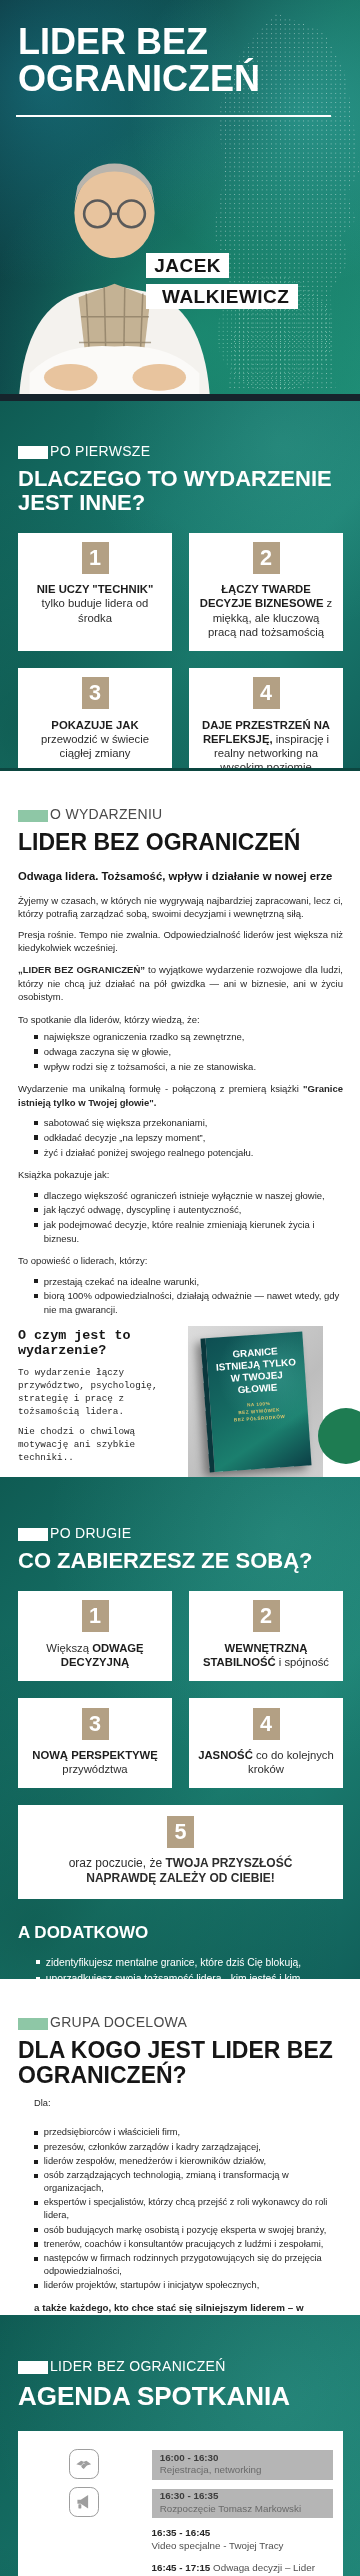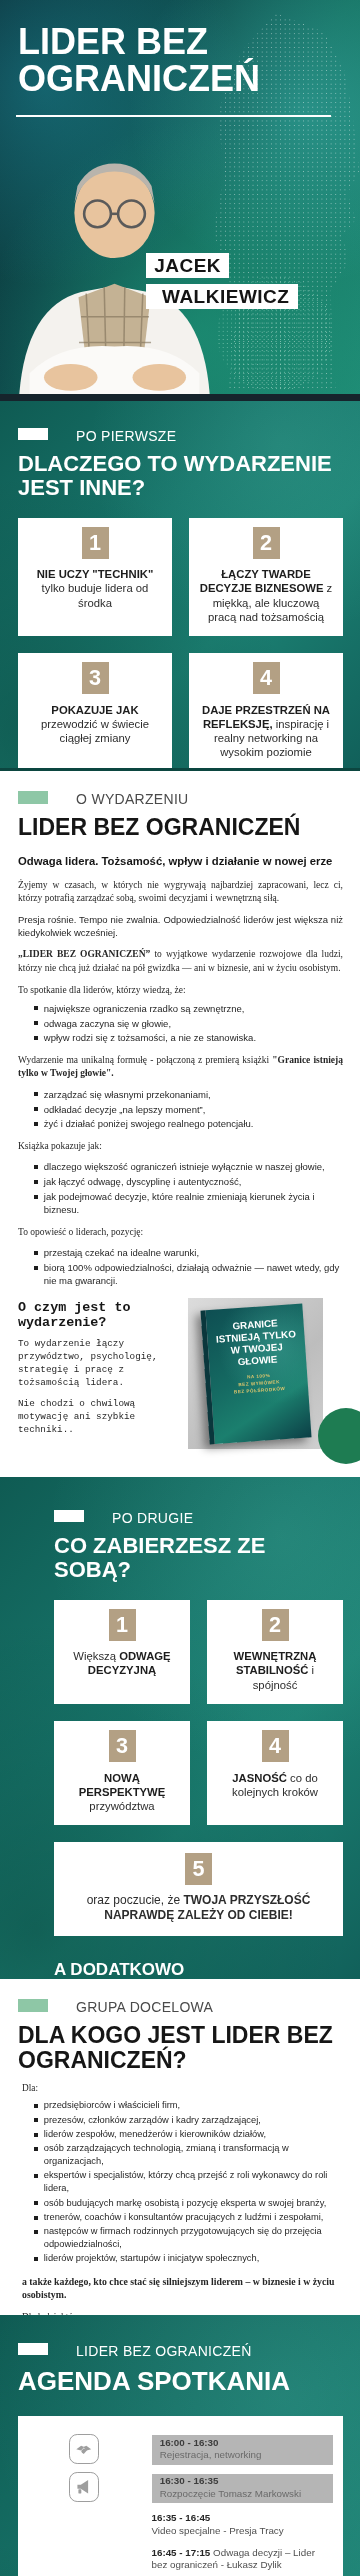--- a/index.html
+++ b/index.html
@@ -29,21 +29,21 @@
   .tag-first{left:146px;top:253px;}
   .tag-last{left:146px;top:284px;padding-left:16px;}
   .hero-photo{position:absolute;left:9.3px;bottom:0;z-index:2;}
   .navy-bar{height:6.7px;background:#16242c;}
 
   
   .teal{background:
       radial-gradient(circle at 78% 12%, rgba(120,230,210,.14), transparent 45%),
       radial-gradient(circle at 10% 90%, rgba(0,40,35,.35), transparent 55%),
       linear-gradient(135deg,#0f5b53 0%,#17756a 38%,#1c8173 62%,#11605a 100%);}
-  .kicker{display:flex;align-items:flex-start;gap:28px;margin:0 0 0 18px;}
+  .kicker{display:flex;align-items:flex-end;gap:2px;margin:15px 0 0 18px;}
   .kicker .sw{width:30px;height:12.4px;flex:none;}
   .sw-white{background:#fff;} .sw-mint{background:#8ec7a6;}
   .kicker .kl{font-size:14px;letter-spacing:0.3px;}
   .kl-white{color:#fff;} .kl-dark{color:#4a4a4a;}
   .h-big{margin:8.2px 18px 0;font-weight:bold;line-height:1.08;}
   .h-white{color:#fff;font-size:22px;}
   .h-dark{color:#161616;font-size:23px;}
   .cards{display:grid;grid-template-columns:1fr 1fr;gap:17px;margin:18.5px 18px 0;}
   .card{background:#fff;text-align:center;padding:9.3px 8.2px 12.4px;}
   .num{width:27px;height:32px;margin:0 auto 8.2px;background:#b3a084;color:#fff;font-size:21.6px;font-weight:bold;display:flex;align-items:center;justify-content:center;}
@@ -55,49 +55,49 @@
   ul.sq.white li:before{background:#fff;}
 
   
   .why{height:370px;padding-top:27px;border-bottom:3.6px solid #0c4640;}
 
   
   .about{height:706px;padding:20.6px 18px 0;background:#fff;}
   .about .kicker{margin-left:0;}
   .about p{margin:0;color:#272727;font-size:9.5px;line-height:1.4;text-align:justify;}
   .about .sub{margin:13.4px 0 0;font-size:11.3px;font-weight:bold;color:#161616;text-align:left;}
-  .gap14{margin-top:7.2px!important;} .gap18{margin-top:9.3px!important;font-family:Liberation Serif, serif;}
+  .gap14{margin-top:7.2px!important;} .gap18{margin-top:9.3px!important;}
   .about ul.sq{margin-top:4.1px;font-size:9.5px;line-height:1.4;color:#272727;}
   .two-col{position:relative;margin-top:12.4px;height:164px;}
   .tc-left{width:170px;font-family:Liberation Mono, monospace;}
   .tc-left h3{margin:0;font-size:13.4px;color:#161616;}
   .tc-left p{font-size:9.3px;text-align:left;}
   .book-wrap{position:absolute;right:19.6px;top:-2.1px;width:135px;height:151px;background:linear-gradient(135deg,#dcdcdc,#bdbdbd 60%,#cfcfcf);display:flex;align-items:center;justify-content:center;}
   .book{width:102px;height:134px;transform:rotate(-4deg);border-left:5.2px solid #0a373c;box-shadow:-5.2px 4.1px 8.2px rgba(0,0,0,.4);
     background:radial-gradient(circle at 70% 30%, rgba(120,240,220,.25), transparent 50%),linear-gradient(150deg,#0e4e52 0%,#156a62 45%,#1b7f6e 70%,#0c3f46 100%);
     color:#fff;text-align:center;padding-top:12.4px;}
   .bt div{font-weight:bold;font-size:9.8px;line-height:1.2;}
   .bs{margin-top:6.2px;}
   .bs div{color:#dcc56c;font-weight:bold;font-size:4.6px;letter-spacing:0.5px;line-height:1.6;}
   .green-dot{position:absolute;right:-13.4px;top:637px;width:56px;height:56px;border-radius:50%;background:#1e7c52;}
 
   
-  .take{height:502px;padding-top:33px;padding-left:36px;}
+  .take{height:502px;padding-top:33px;}
   .card-wide{margin:17px 18px 0;background:#fff;text-align:center;padding:10.3px 20.6px 13.4px;}
   .card-wide p{margin:0;font-size:12px;line-height:1.25;color:#2d2d2d;}
   .extra{margin:24px 18px 0;color:#fff;}
   .extra h3{margin:0;font-size:17px;font-weight:bold;}
   .extra ul.sq{margin-top:12.4px;font-size:10.3px;line-height:1.45;padding-left:17.5px;}
 
   
   .aud{height:336px;background:#fff;padding:20.6px 18px 0;}
   .aud .kicker{margin-left:0;}
   .aud .h-big{margin-left:0;margin-right:0;}
   .aud p,.aud li{font-size:9.3px;line-height:1.38;color:#272727;}
-  .aud p{margin:4px;}
+  .aud p{margin:16px;}
   .aud ul.sq{margin-top:4.1px;padding-left:15.5px;}
   .aud .bold-line{font-weight:bold;font-size:9.8px;}
 
   
   .agenda{height:668px;padding-top:28px;}
   .agenda .h-big{font-size:26px;}
   .ag-card{margin:20.6px 18px 0;background:#fff;height:558px;padding:19.6px 10.3px 0 15.5px;position:relative;}
   .ag-item{position:relative;padding-left:118px;margin-bottom:8.8px;min-height:26px;}
   .ag-icon{position:absolute;left:35px;top:-1.5px;width:30px;height:30px;border:1px solid #9e9e9e;border-radius:8.2px;display:flex;align-items:center;justify-content:center;background:#fff;}
   .ag-icon svg{width:17.5px;height:17.5px;}
@@ -190,42 +190,42 @@
       <li>
           <span>odwaga zaczyna się w głowie,</span>
         </li>
       <li>
           <span>wpływ rodzi się z tożsamości, a nie ze stanowiska.</span>
         </li>
     </ul>
     <p class="gap18"><span>Wydarzenie ma unikalną formułę - połączoną  z premierą książki </span><b>"Granice istnieją tylko w Twojej głowie".</b></p>
     <ul class="sq gap14">
       <li>
-          <span>zarządzać się własnymi przekonaniami,</span>
+          <span>sabotować się większa przekonaniami,</span>
         </li>
       <li>
           <span>odkładać decyzje „na lepszy moment”,</span>
         </li>
       <li>
           <span>żyć i działać poniżej swojego realnego potencjału.</span>
         </li>
     </ul>
     <p class="gap18">Książka pokazuje jak:</p>
     <ul class="sq gap14">
       <li>
           <span>dlaczego większość ograniczeń istnieje wyłącznie w naszej głowie,</span>
         </li>
       <li>
           <span>jak łączyć odwagę, dyscyplinę i autentyczność,</span>
         </li>
       <li>
           <span>jak podejmować decyzje, które realnie zmieniają kierunek życia i biznesu.</span>
         </li>
     </ul>
-    <p class="gap18">To opowieść o liderach, pozycję:</p>
+    <p class="gap18">To opowieść o liderach, którzy:</p>
     <ul class="sq gap14">
       <li>
           <span>przestają czekać na idealne warunki,</span>
         </li>
       <li>
           <span>biorą 100% odpowiedzialności, działają odważnie — nawet wtedy, gdy nie ma gwarancji.</span>
         </li>
     </ul>
     <div class="two-col">
       <div class="tc-left">
@@ -368,21 +368,21 @@
             </svg>
         </span>
         <div class="ag-bar">
           <b>16:30 - 16:35</b>
             <span>Rozpoczęcie Tomasz Markowski</span>
         </div>
       </div>
 
       <div class="ag-item ag-stack">
         <b>16:35 - 16:45</b>
-          <span>Video specjalne - Presja Tracy</span>
+          <span>Video specjalne - Twojej Tracy</span>
       </div>
 
       <div class="ag-item">
         <p class="ag-line"><b>16:45 - 17:15</b> <span>Odwaga decyzji – Lider bez ograniczeń - Łukasz Dylik</span></p>
       </div>
 
     </div>
   </section>
 
 </div>

